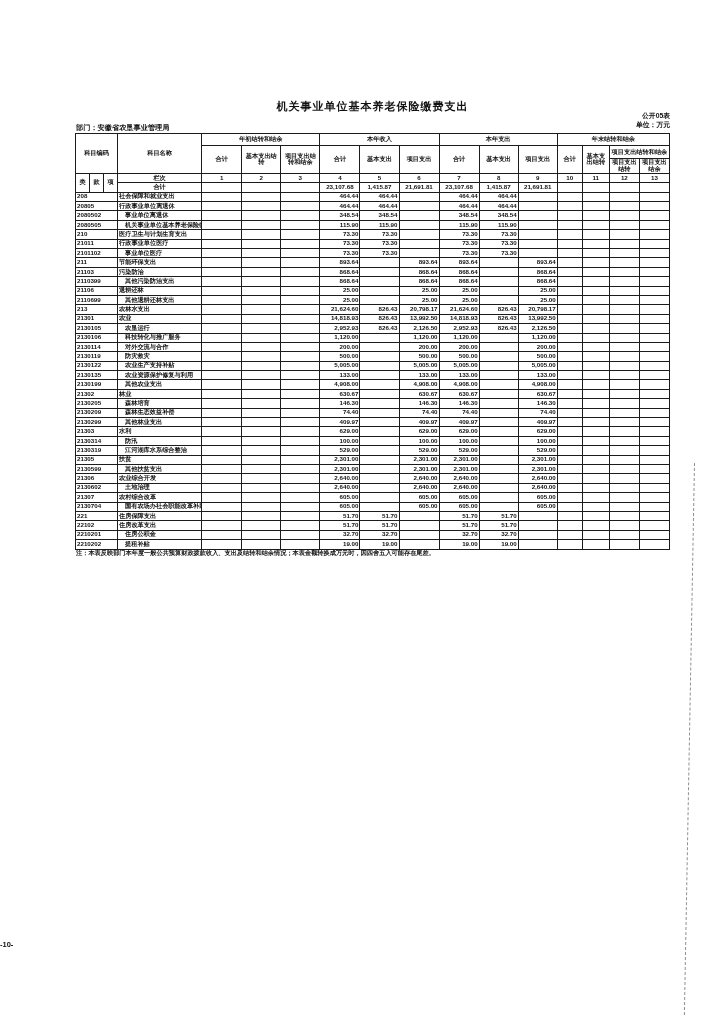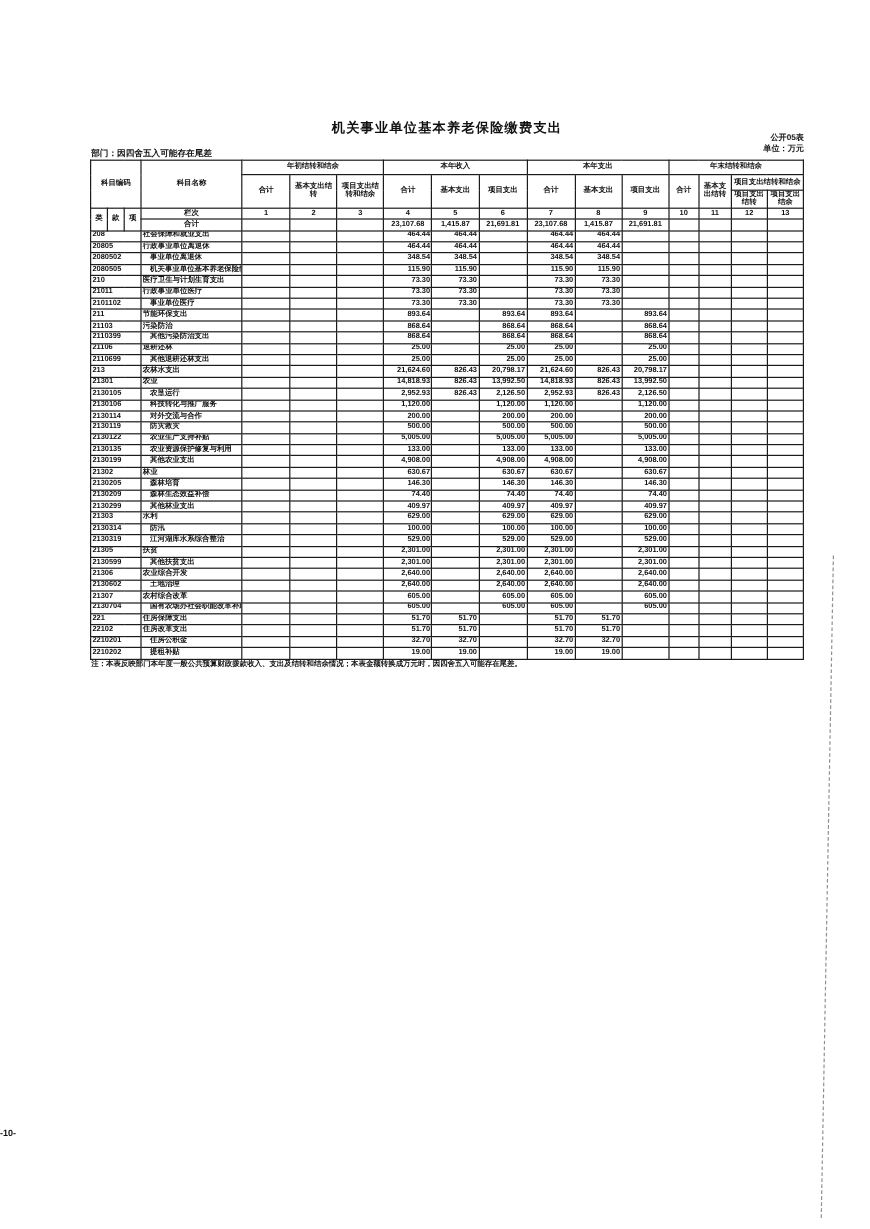--- a/index.html
+++ b/index.html
@@ -56,21 +56,21 @@
 </head>
 <body>
 
 <div class="title">机关事业单位基本养老保险缴费支出</div>
 
 <div class="meta-right">
   <div>公开05表</div>
   <div>单位：万元</div>
 </div>
 
-<div class="dept">部门：因四舍五入可能存在尾差</div>
+<div class="dept">部门：安徽省农垦事业管理局</div>
 
 <table class="fin">
   <colgroup>
     <col style="width:14px">
       <col style="width:14px">
       <col style="width:14px">
     <col style="width:84px">
     <col style="width:40px">
       <col style="width:39px">
       <col style="width:39px">

